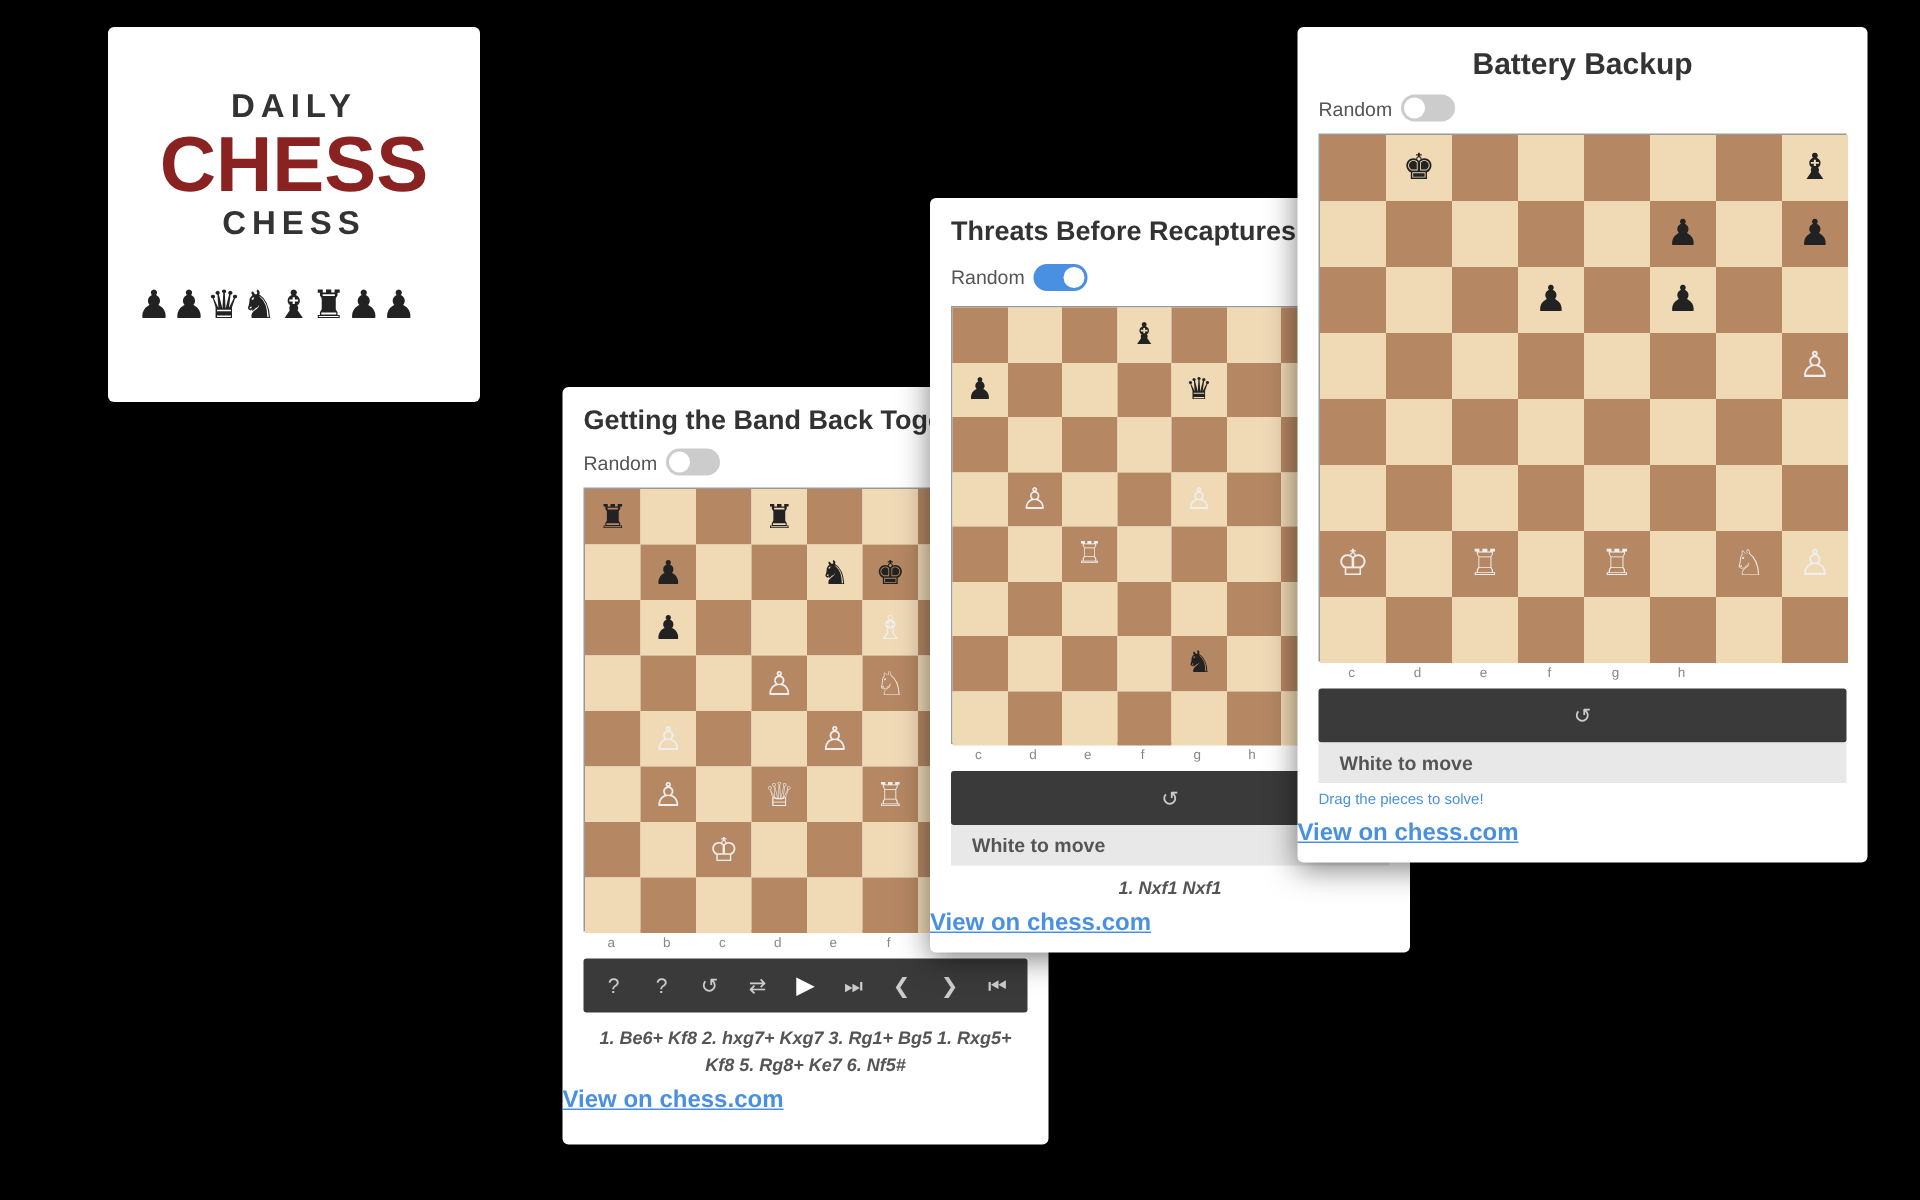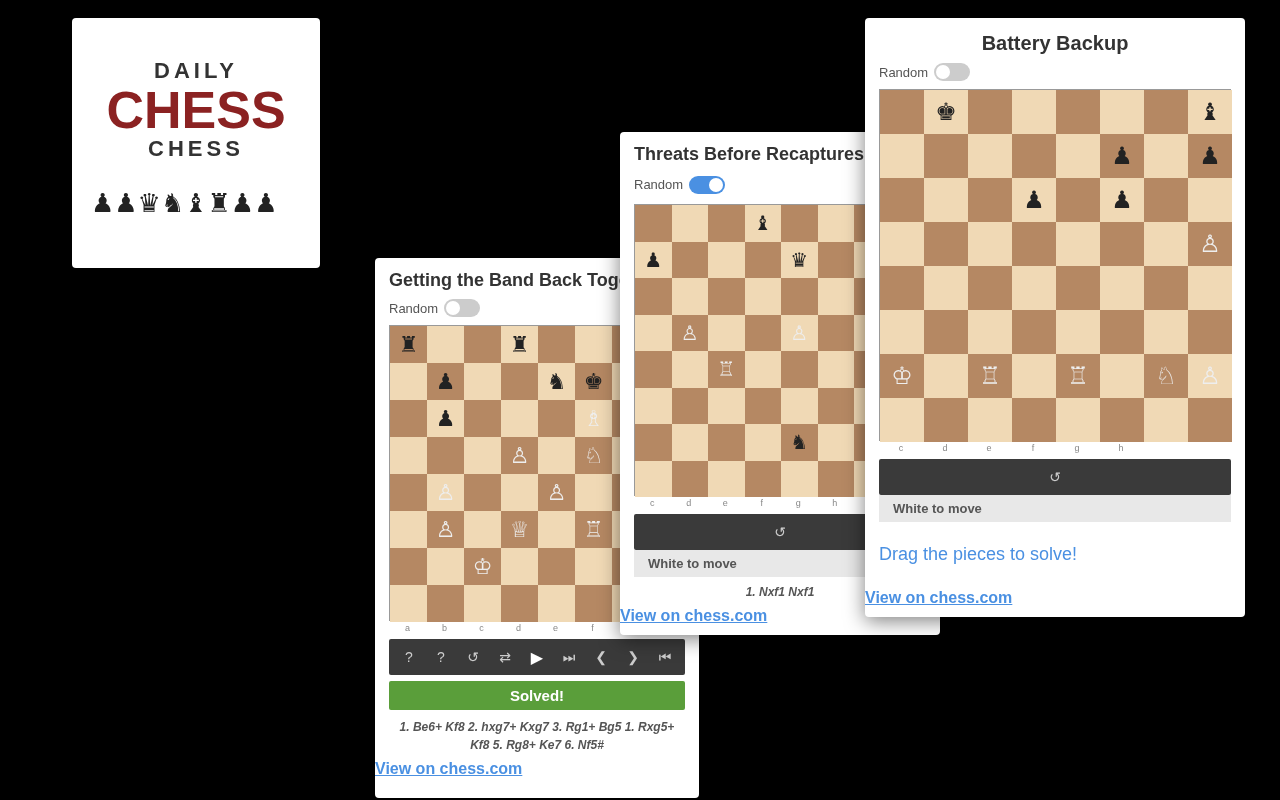--- a/index.html
+++ b/index.html
@@ -452,21 +452,20 @@
     <span class="tb-btn">?</span>
     <span class="tb-btn">?</span>
     <span class="tb-btn">↺</span>
     <span class="tb-btn">⇄</span>
     <span class="tb-btn play">▶</span>
     <span class="tb-btn">⏭</span>
     <span class="tb-btn">❮</span>
     <span class="tb-btn">❯</span>
     <span class="tb-btn">⏮</span>
   </div>
-  <div class="solved-bar">Solved!</div>
   <div class="move-text">1. Be6+ Kf8 2. hxg7+ Kxg7 3. Rg1+ Bg5 1. Rxg5+ Kf8 5. Rg8+ Ke7 6. Nf5#</div>
   <a class="view-link">View on chess.com</a>
 </div>
 
 <div class="card" id="card-2">
   <div class="card-title">Threats Before Recaptures</div>
   <div class="random-row">
     <span>Random</span>
     <div class="toggle on"></div>
     <button class="next-btn">Next</button>
@@ -696,15 +695,15 @@
     <span>f</span>
       <span>g</span>
       <span>h</span>
     <span></span>
       <span></span>
   </div>
   <div class="toolbar-row">
     <span class="tb-btn">↺</span>
   </div>
   <div style="padding:6px 14px;background:#e8e8e8;font-size:13px;font-weight:bold;color:#555;margin:0 14px;">White to move</div>
-  <div style="padding:22px 14px;font-size:18px;color:#4a90e2;">Drag the pieces to solve!</div>
+  <div style="padding:6px 14px;font-size:10px;color:#4a90e2;">Drag the pieces to solve!</div>
   <a class="view-link">View on chess.com</a>
 </div>
 
 </body></html>

